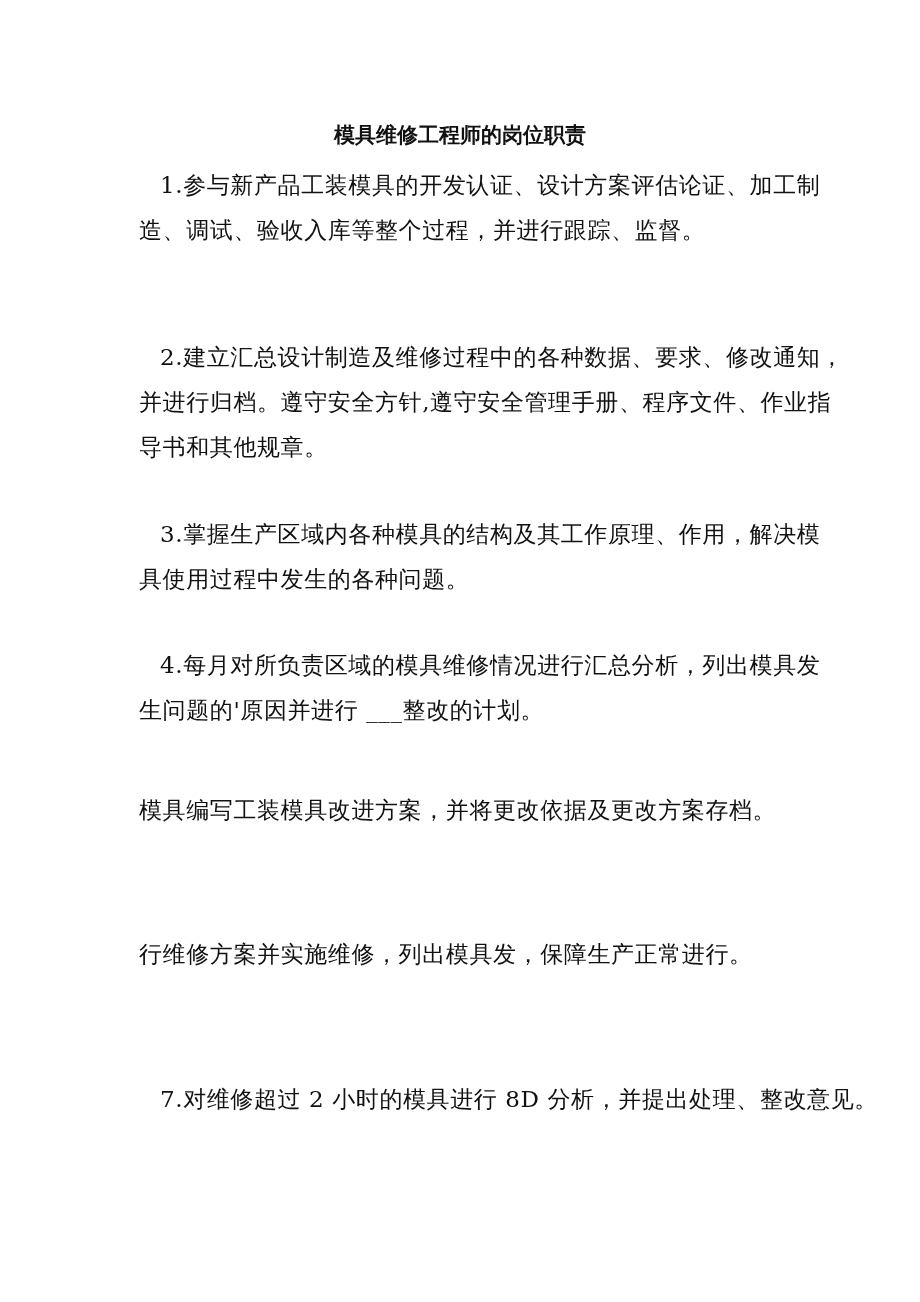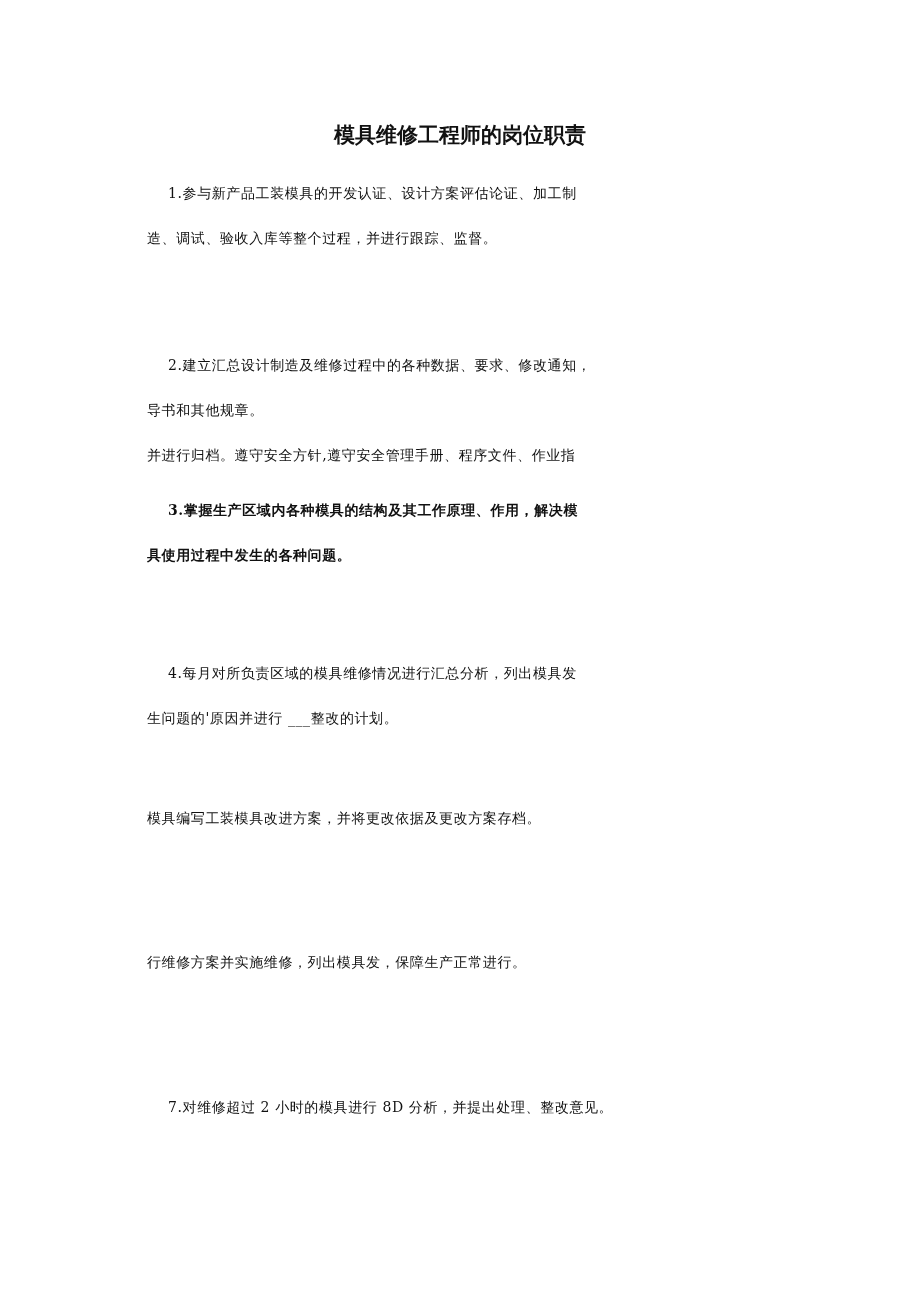--- a/index.html
+++ b/index.html
@@ -10,44 +10,44 @@
     }
     .page { position: absolute; left: 0; top: 0; width: 920px; height: 1302px; }
     .title {
       position: absolute; left: 0; width: 920px; top: 120px;
       text-align: center; font-size: 21px; font-weight: bold;
       font-family: Liberation Serif, serif;
       letter-spacing: 0px; line-height: 30px;
     }
     .para {
       position: absolute; left: 139px; width: 660px;
-      font-size: 14px; line-height: 45px; letter-spacing: 0.6px;
-      margin: 8px;
+      font-size: 23px; line-height: 45px; letter-spacing: 0.6px;
+      margin: 0;
     }
     .para .line { display: block; white-space: nowrap; }
     .para .line.first { padding-left: 21px; }
   </style>
 </head>
 <body>
 
 <div class="page">
   <div class="title">模具维修工程师的岗位职责</div>
 
   <div class="para" style="top:163px;">
     <span class="line first">1.参与新产品工装模具的开发认证、设计方案评估论证、加工制</span>
     <span class="line">造、调试、验收入库等整个过程，并进行跟踪、监督。</span>
   </div>
 
   <div class="para" style="top:335px;">
     <span class="line first">2.建立汇总设计制造及维修过程中的各种数据、要求、修改通知，</span>
+    <span class="line">并进行归档。遵守安全方针,遵守安全管理手册、程序文件、作业指</span>
     <span class="line">导书和其他规章。</span>
-    <span class="line">并进行归档。遵守安全方针,遵守安全管理手册、程序文件、作业指</span>
   </div>
 
-  <div class="para" style="top:480px;font-weight:bold;">
+  <div class="para" style="top:512px;">
     <span class="line first">3.掌握生产区域内各种模具的结构及其工作原理、作用，解决模</span>
     <span class="line">具使用过程中发生的各种问题。</span>
   </div>
 
   <div class="para" style="top:643px;">
     <span class="line first">4.每月对所负责区域的模具维修情况进行汇总分析，列出模具发</span>
     <span class="line">生问题的'原因并进行 ___整改的计划。</span>
   </div>
 
   <div class="para" style="top:788px;">

